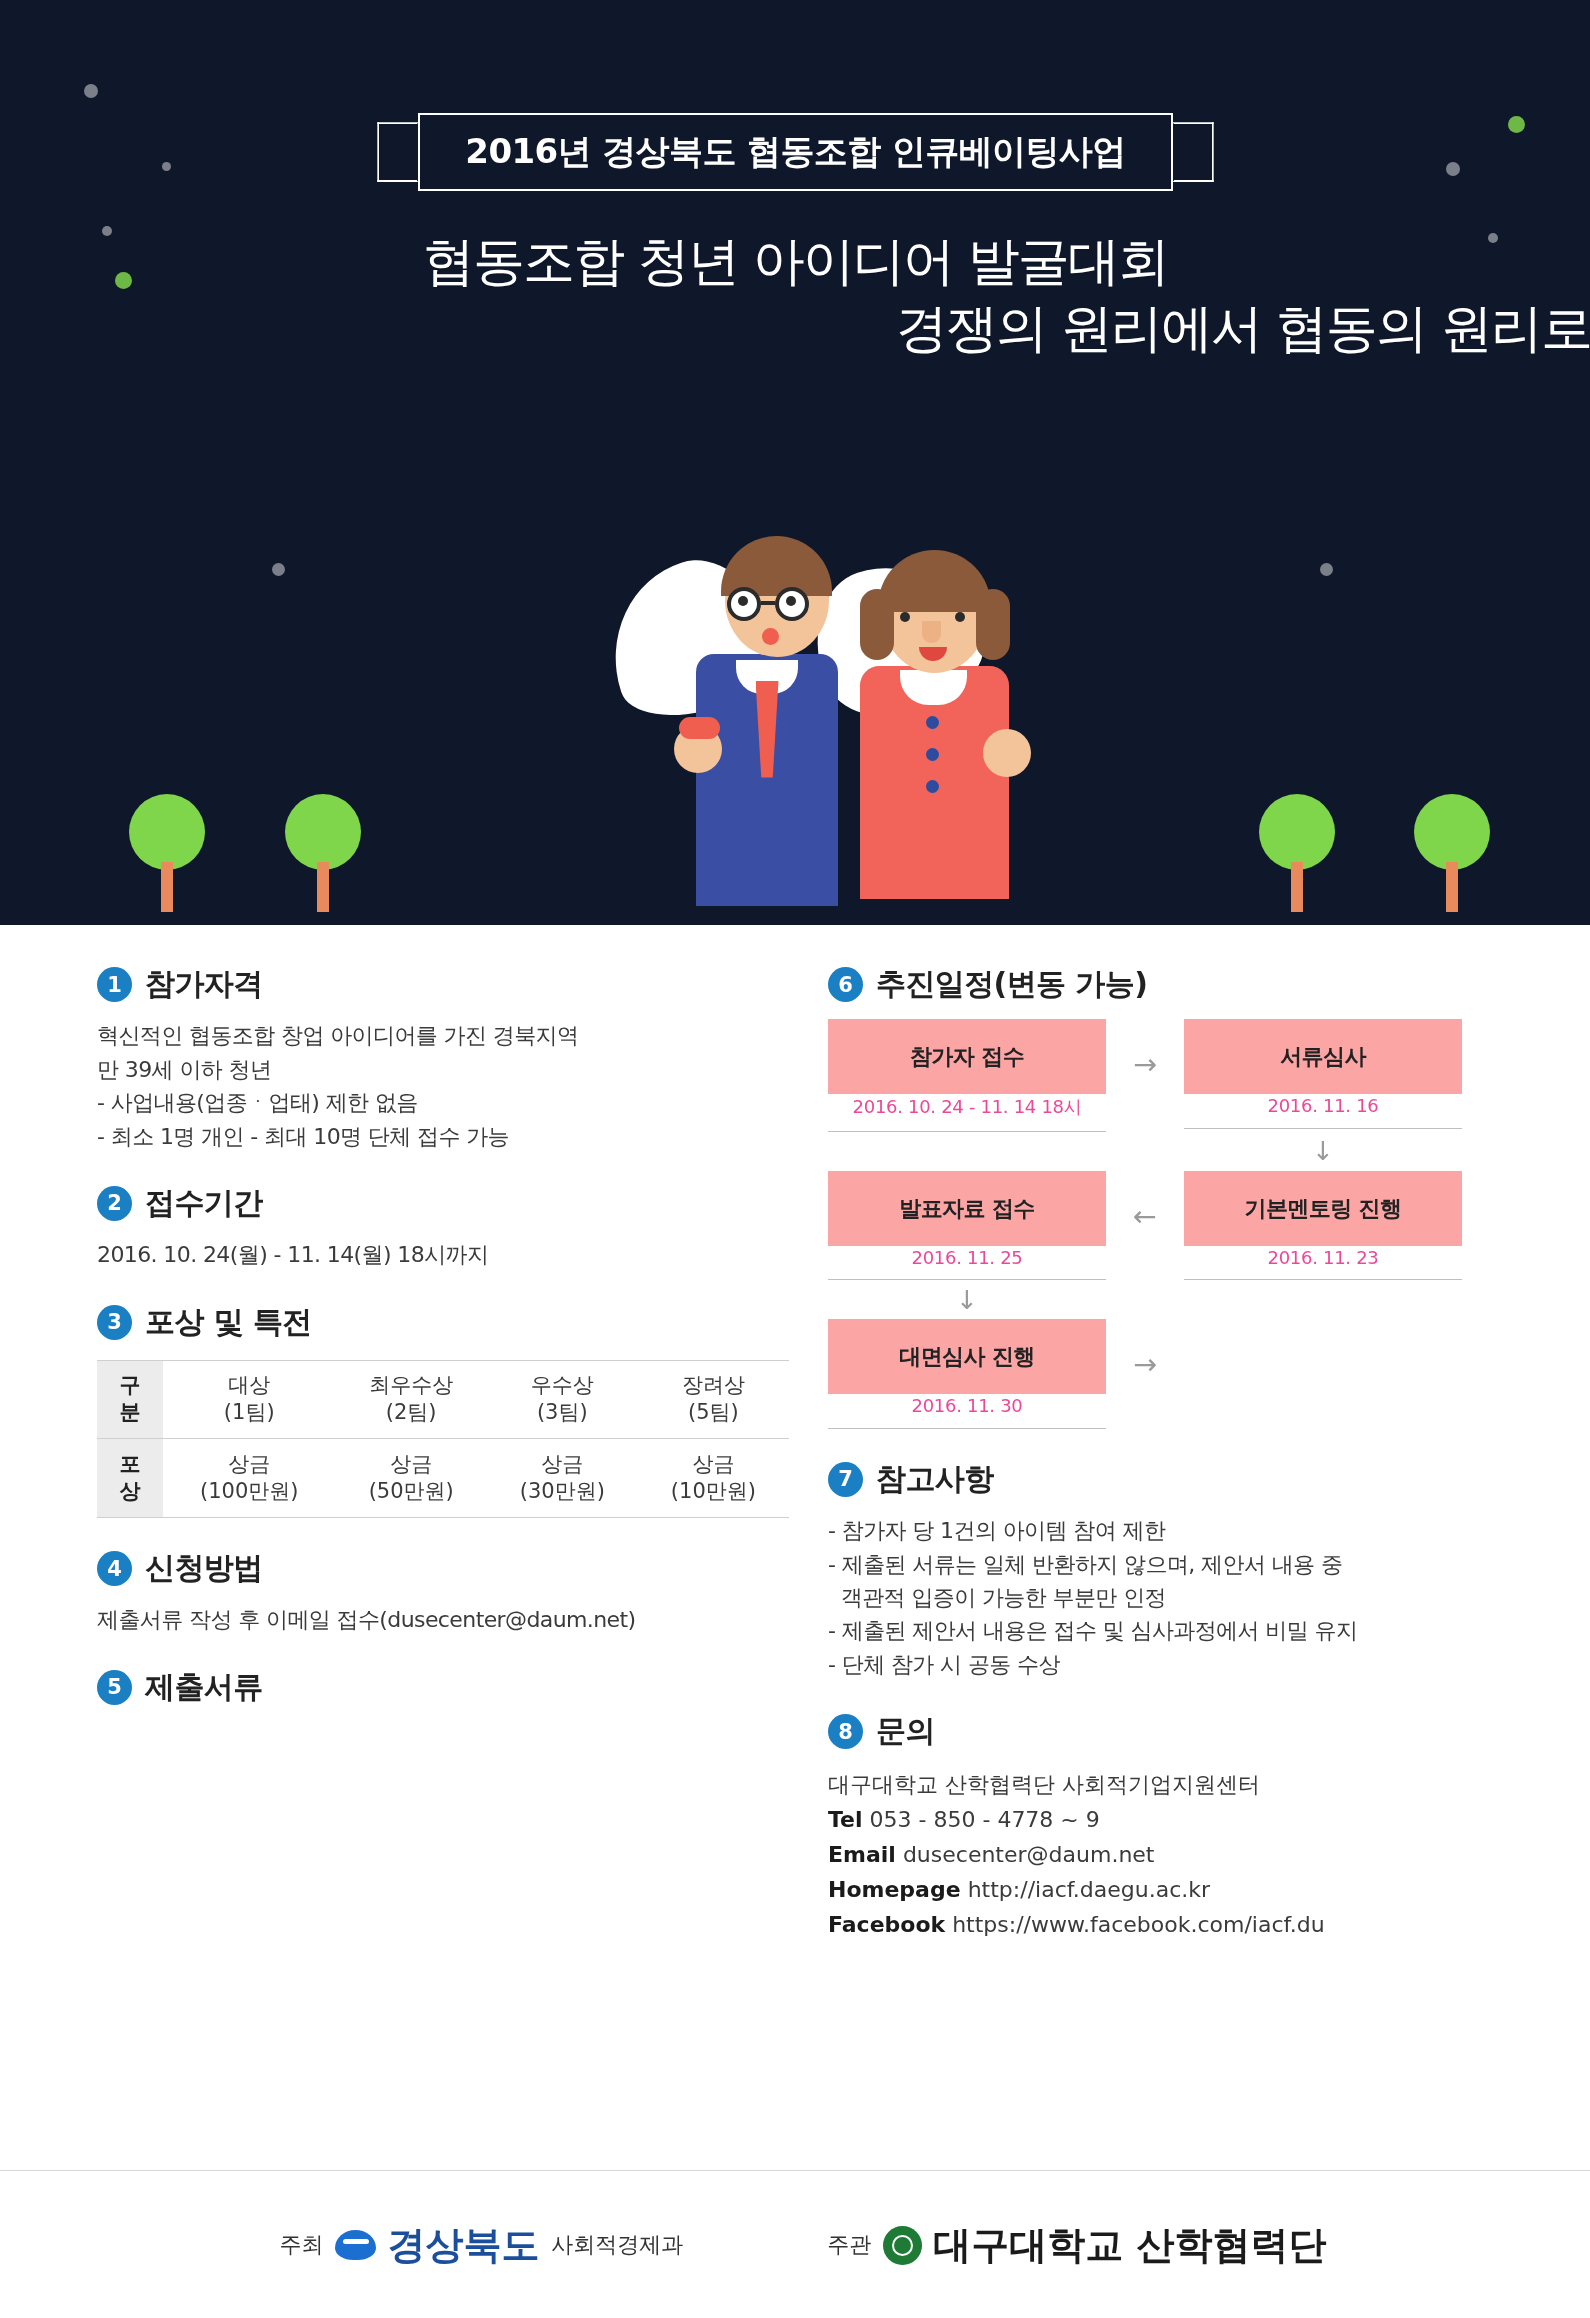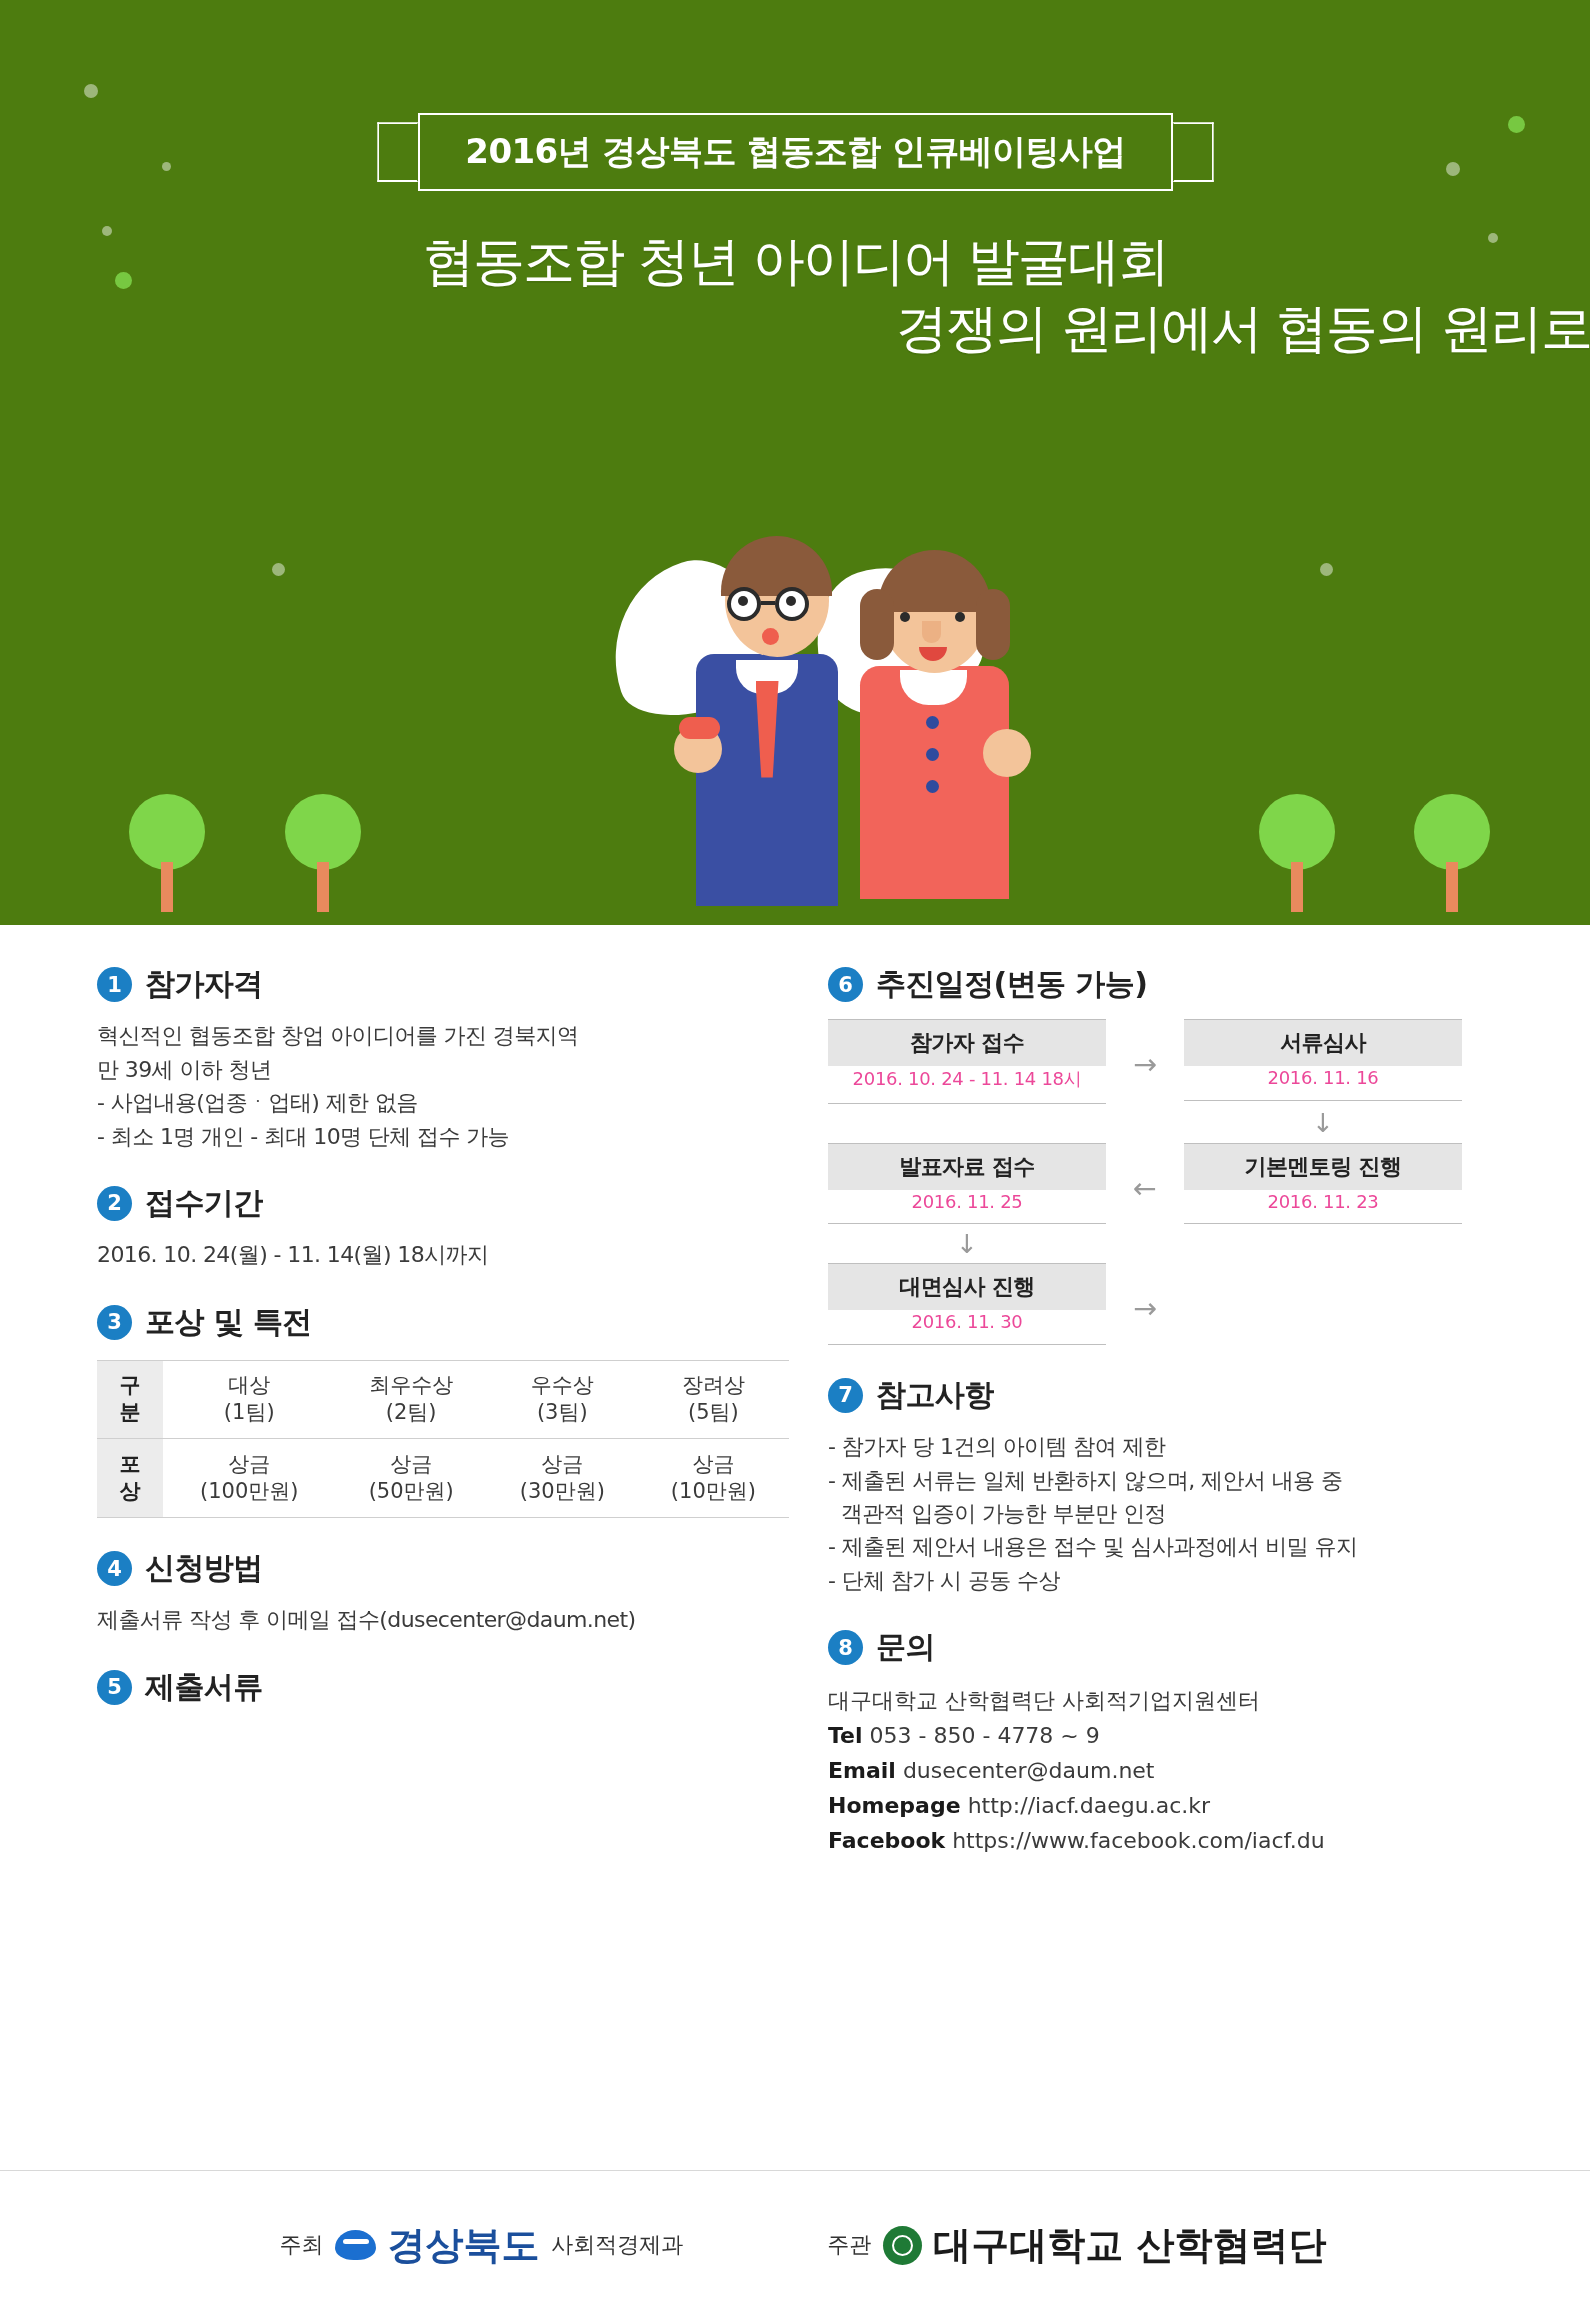--- a/index.html
+++ b/index.html
@@ -8,21 +8,21 @@
     background:#ffffff;
     font-family:"DejaVu Sans","Liberation Sans",sans-serif;
     color:#333333;
     overflow:hidden;
     position:relative;
   }
   
   .hero{
     position:relative;
     width:1591px;height:925px;
-    background:#4d7c0f;
+    background:#0f172a;
     overflow:hidden;
   }
   .dot{position:absolute;border-radius:50%;background:rgba(255,255,255,.45);}
   .dot.g{background:#7fd64a;opacity:.85;}
   .ribbon-wrap{
     position:absolute;top:113px;left:0;width:100%;
     display:flex;justify-content:center;align-items:center;
   }
   .ribbon{
     border:2.6px solid #ffffff;
@@ -95,22 +95,22 @@
   
   .sched{margin-top:3.9px;}
   .srow{display:flex;align-items:flex-start;}
   .sbox{
     width:278px;
     border-top:1.3px solid #bfbfbf;border-bottom:1.3px solid #bfbfbf;
     text-align:center;
     padding:0 0 11.6px 0;
   }
   .sbox .lbl{
-    background:#e5e5e5;font-size:22px;font-weight:bold;color:#222;
-    padding:8px 0;letter-spacing:-0.6px;
+    background:#fca5a5;font-size:22px;font-weight:bold;color:#222;
+    padding:22px 0;letter-spacing:-0.6px;
   }
   .sbox .dt{font-size:18px;color:#ec4899;padding-top:1px;letter-spacing:-0.3px;}
   .arrow{width:78px;text-align:center;font-size:28.5px;color:#9a9a9a;line-height:1;padding-top:32px;}
   .arrow.v{width:278px;text-align:center;padding:6.5px 0 6.5px 0;font-size:26px;color:#9a9a9a;}
   .vrow{display:flex;}
   .vspacer{width:78px;}
 
   .contact{font-size:22px;line-height:1.6;color:#3b3b3b;}
   .contact b{color:#1b1b1b;}
 

